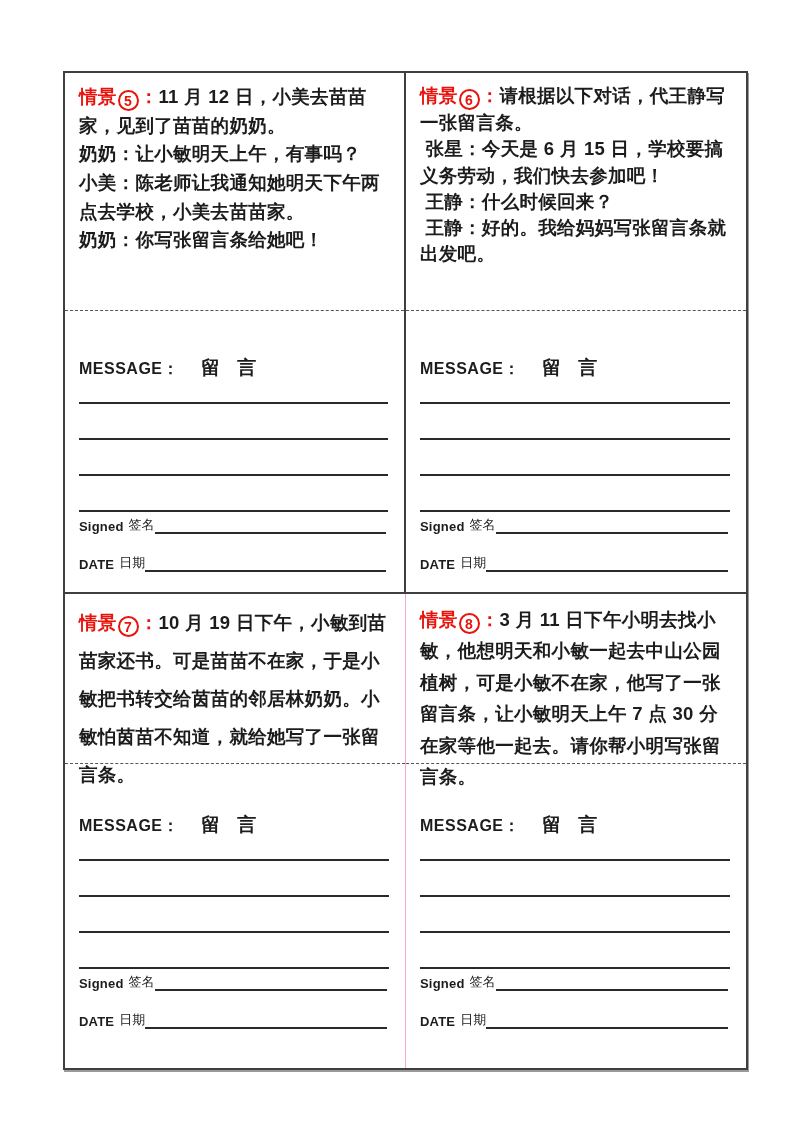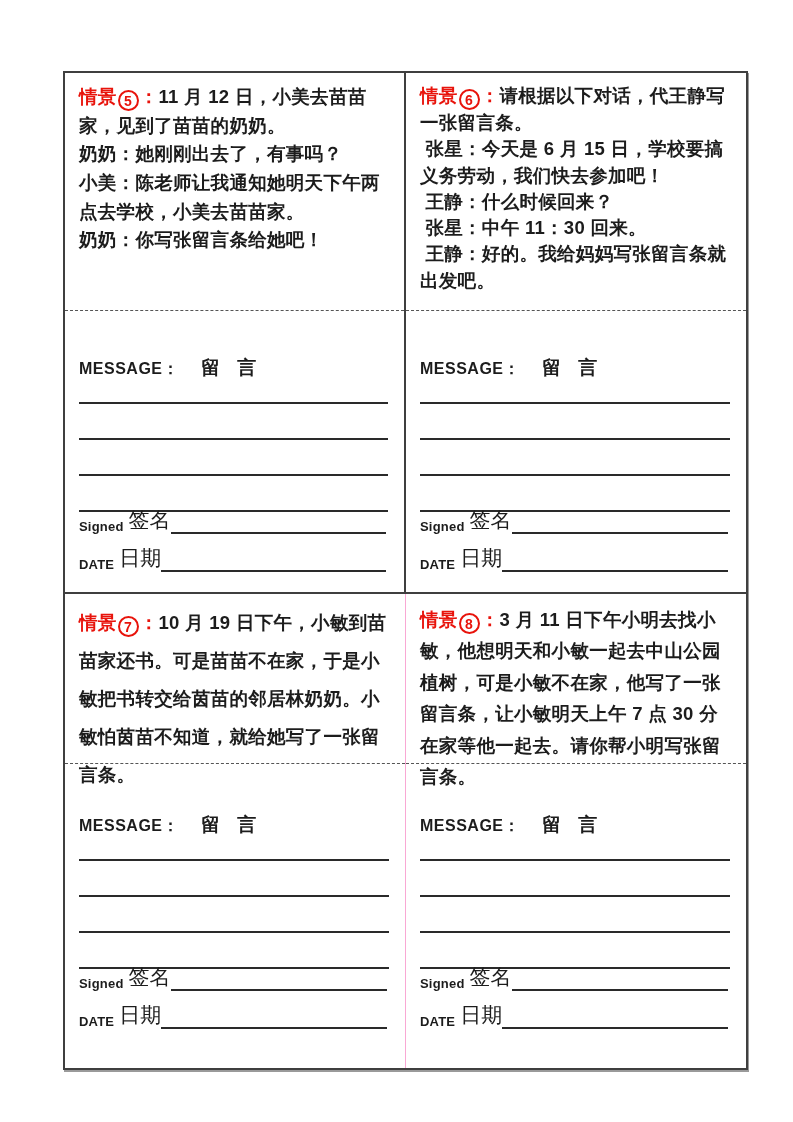--- a/index.html
+++ b/index.html
@@ -56,34 +56,34 @@
   .msg-cn { font-size: 19px; font-weight: bold; letter-spacing: 6px; }
 
   .lines { margin-top: 0; }
   .lines .bline { height: 34px; border-bottom: 2px solid #2a2a2a; }
   .lines .bline:first-child { height: 21px; }
 
   .sig-row, .date-row { display: flex; align-items: flex-end; height: 20px; }
   .sig-row { margin-top: 2px; }
   .date-row { margin-top: 18px; justify-content: center; }
   .lbl-en { font-size: 13px; font-weight: bold; letter-spacing: 0.2px; }
-  .lbl-cn { font-family: "Liberation Serif", "DejaVu Serif", serif; font-size: 21px; margin-left: 5px; }
+  .lbl-cn { font-family: "Liberation Serif", "DejaVu Serif", serif; font-size: 13px; margin-left: 5px; }
   .fill-line { flex: 1 1 auto; border-bottom: 2px solid #2a2a2a; height: 100%; margin-right: 2px; }
 </style>
 </head>
 <body>
 
 <div class="sheet">
   <div class="grid">
 
     <div class="cell c5">
       <div class="s-area">
         <div class="s-text">
           <span class="s-label"><span>情景</span><span class="badge">5</span><span>：</span></span><span>11 月 12 日，小美去苗苗家，见到了苗苗的奶奶。</span>
-          <div class="dialog-line">奶奶：她刚刚出去了，有事吗？</div>
+          <div class="dialog-line">奶奶：让小敏明天上午，有事吗？</div>
           <div class="dialog-line">小美：陈老师让我通知她明天下午两点去学校，小美去苗苗家。</div>
           <div class="dialog-line">奶奶：你写张留言条给她吧！</div>
         </div>
       </div>
       <div class="dashed"></div>
       <div class="form">
         <div class="msg-head">
           <span class="msg-en">MESSAGE：</span>
           <span class="msg-cn">留 言</span>
         </div>
@@ -105,21 +105,20 @@
         </div>
       </div>
     </div>
 
     <div class="cell c6">
       <div class="s-area">
         <div class="s-text">
           <span class="s-label"><span>情景</span><span class="badge">6</span><span>：</span></span><span>请根据以下对话，代王静写一张留言条。</span>
           <div class="dialog-line"> 张星：今天是 6 月 15 日，学校要搞义务劳动，我们快去参加吧！</div>
           <div class="dialog-line"> 王静：什么时候回来？</div>
-          <div class="dialog-line"> 张星：中午 11：30 回来。</div>
           <div class="dialog-line"> 王静：好的。我给妈妈写张留言条就出发吧。</div>
         </div>
       </div>
       <div class="dashed"></div>
       <div class="form">
         <div class="msg-head">
           <span class="msg-en">MESSAGE：</span>
           <span class="msg-cn">留 言</span>
         </div>
         <div class="lines">

